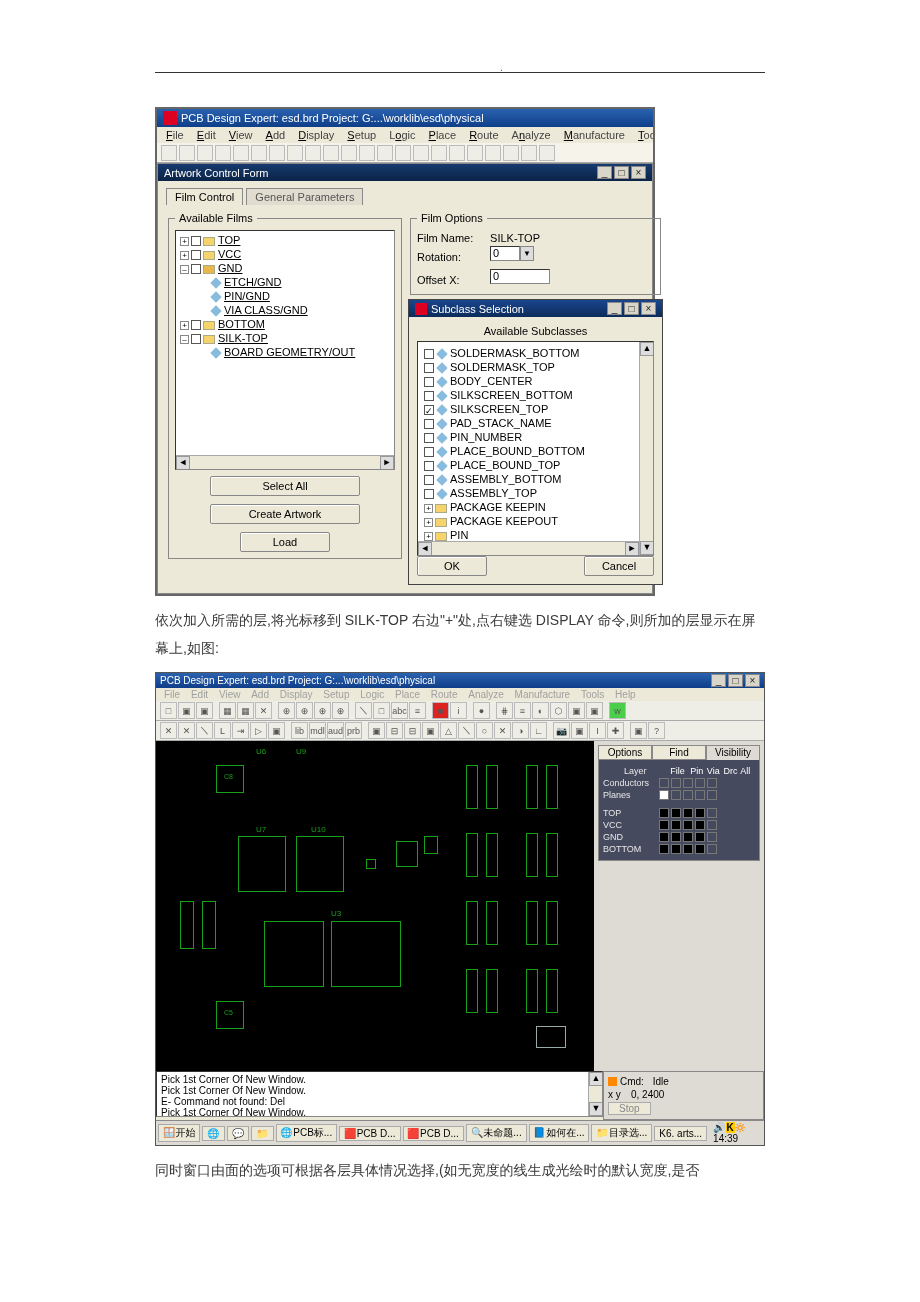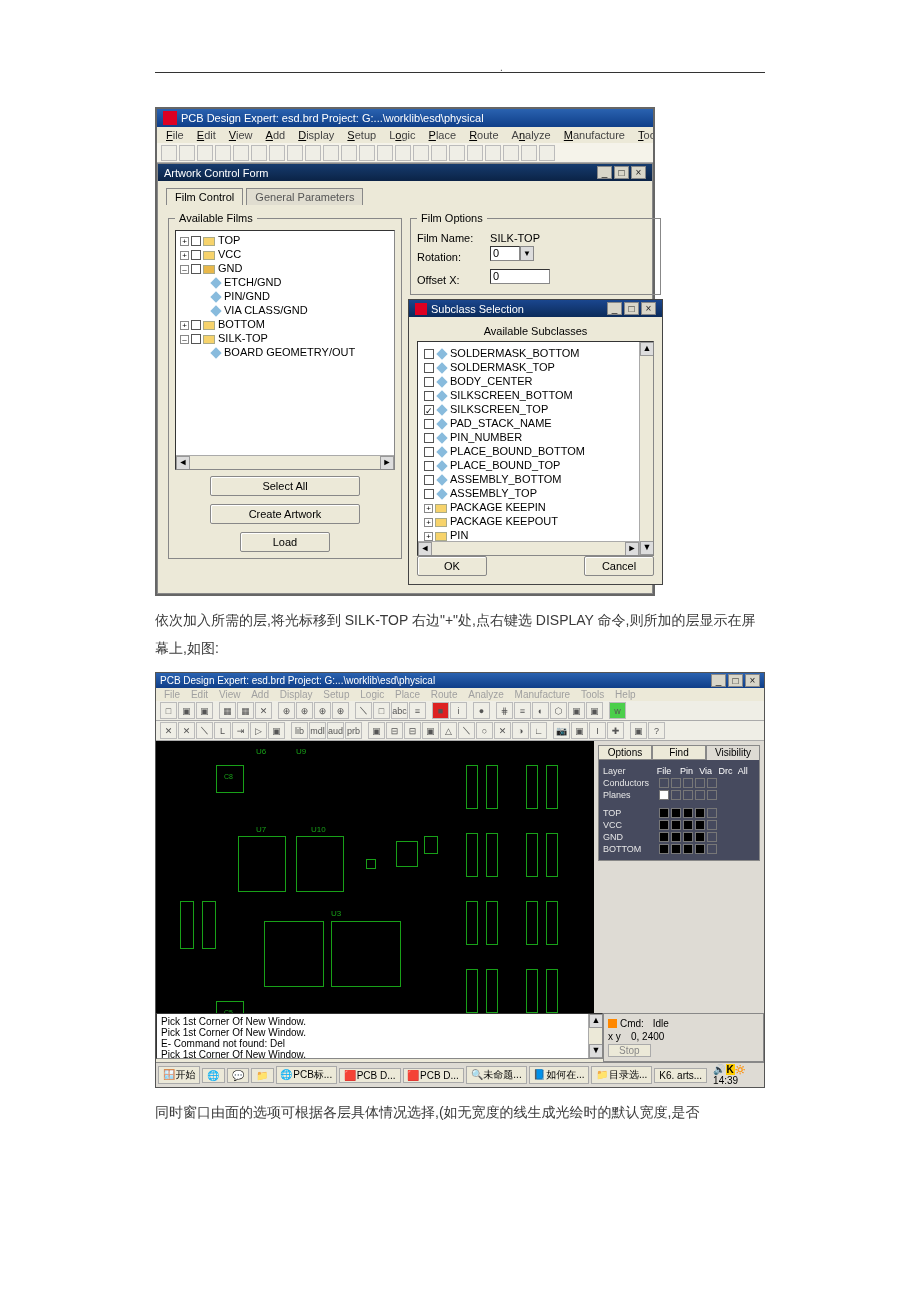--- a/index.html
+++ b/index.html
@@ -129,20 +129,21 @@
 
   .treebox {
     width: 220px; height: 240px;
     background: #fff;
     border: 1px inset #888;
     overflow: hidden;
     padding: 2px 4px;
     font-size: 11px;
     line-height: 14px;
     position: relative;
+    text-decoration: underline;
   }
   .treebox .row { white-space: nowrap; }
   .sq { display:inline-block; width:9px; height:9px; border:1px solid #888; text-align:center; line-height:7px; font-size:8px; margin-right:2px; vertical-align:middle;}
   .chk { display:inline-block; width:10px; height:10px; border:1px solid #555; background:#fff; margin-right:2px; vertical-align:middle;}
   .fld { display:inline-block; width:12px; height:9px; background:#f7d36b; border:1px solid #aa8; margin-right:3px; vertical-align:middle;}
   .leaf { display:inline-block; width:8px; height:8px; background:#8bd; transform:rotate(45deg); margin:0 4px 0 2px; vertical-align:middle;}
   .tree-scroll-h {
     position:absolute; bottom:0; left:0; right:0; height:14px;
     background:#ece9d8; border-top:1px solid #aaa;
     display:flex; justify-content:space-between;
@@ -250,21 +251,21 @@
     width:17px; height:17px;
     border:1px solid #bbb;
     background:#efeee6;
     display:flex; align-items:center; justify-content:center;
     font-size:9px; color:#555;
   }
   .tb2.sep { width:4px; border:none; background:transparent; }
 
   .workrow { display:flex; }
   .canvas {
-    flex:1; height:272px;
+    flex:1; height:330px;
     background:#000;
     position:relative;
     overflow:hidden;
   }
   .pcb-rect {
     position:absolute;
     border:1px solid #18a018;
   }
   .right-panel {
     width: 170px;
@@ -637,21 +638,21 @@
         <div class="pcb-rect" style="top:285px;left:380px;width:30px;height:22px;border-color:#9aa;"></div>
       </div>
 
       <div class="right-panel">
         <div class="rtabs">
           <div class="rtab">Options</div>
           <div class="rtab">Find</div>
           <div class="rtab active">Visibility</div>
         </div>
         <div class="rpanelbody">
-          <div class="rrow" style="color:#fff;">
+          <div class="rrow" style="color:#fff;margin-left:21px;">
             <span class="rlabel">Layer</span>
             <span style="width:22px">File</span>
             <span style="width:18px">Pin</span>
             <span style="width:18px">Via</span>
             <span style="width:18px">Drc</span>
             <span style="width:18px">All</span>
           </div>
           <div class="rrow">
               <span class="rlabel">Conductors</span>
               <span class="minicb off"></span>

